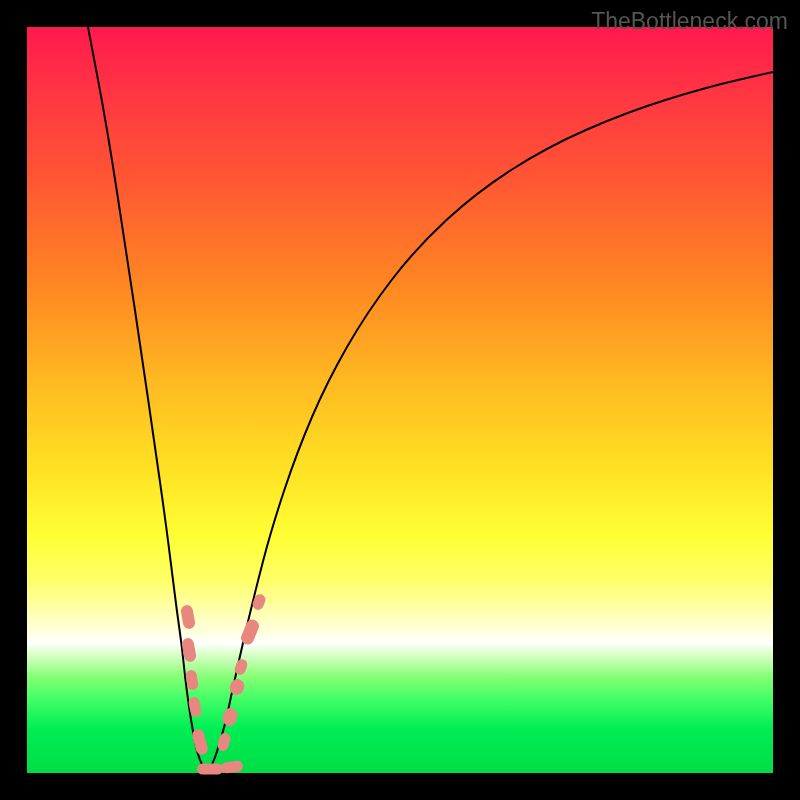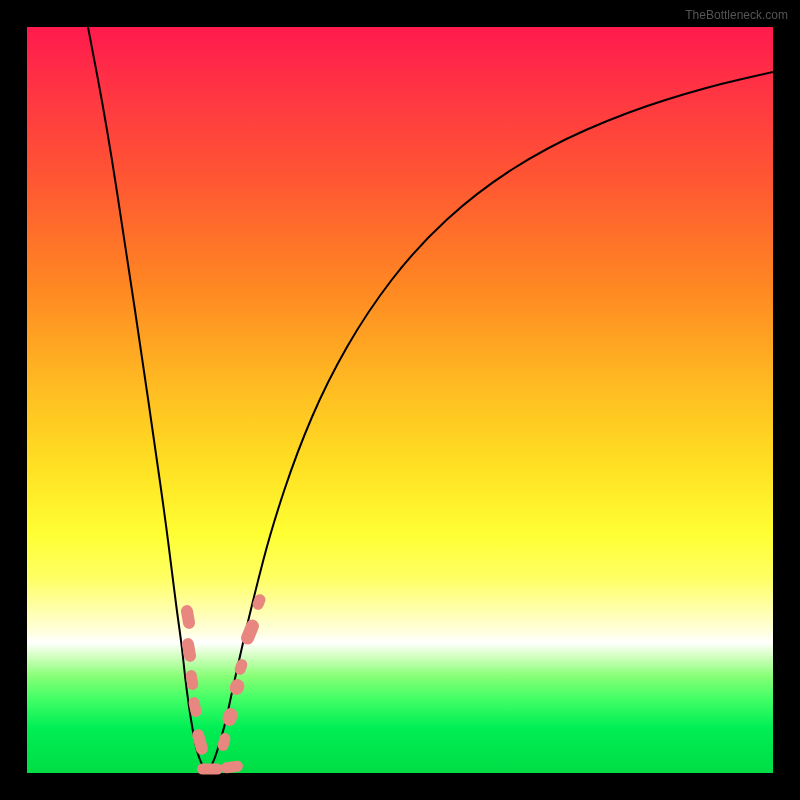--- a/index.html
+++ b/index.html
@@ -26,21 +26,21 @@
         #88ff77 87%,
         #44ff66 90%,
         #00ee55 94%,
         #00dd44 100%);
     }
     .watermark {
       position: absolute;
       top: 8px;
       right: 12px;
       color: #555;
-      font-size: 12px;
+      font-size: 23px;
       font-weight: normal;
       z-index: 10;
     }
     svg.curves {
       position: absolute;
       left: 0;
       top: 0;
       width: 100%;
       height: 100%;
       pointer-events: none;

